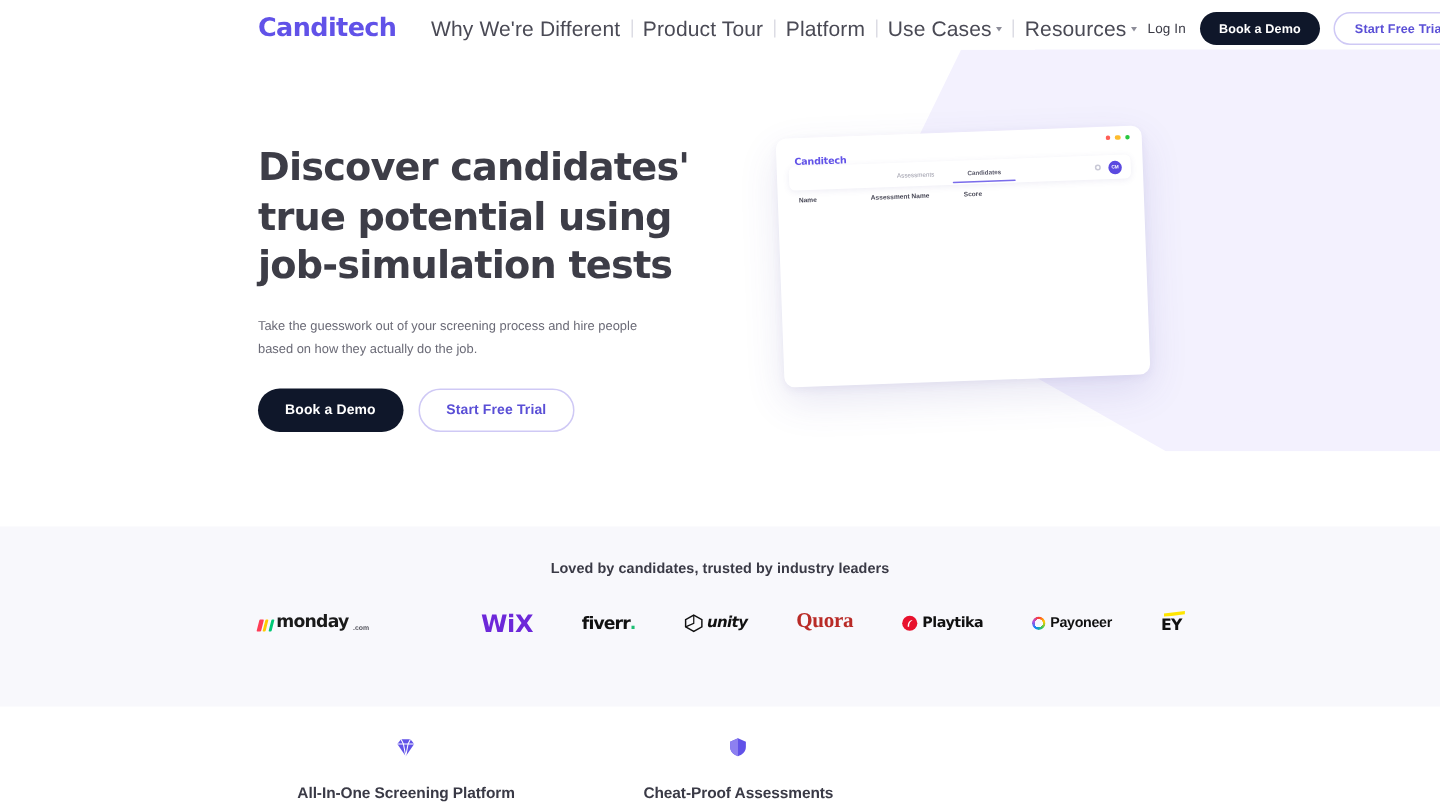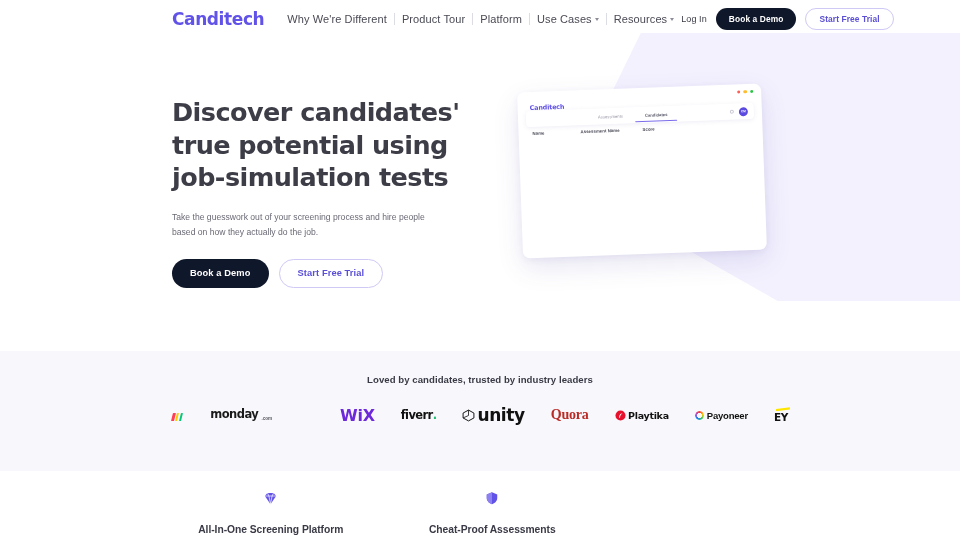--- a/index.html
+++ b/index.html
@@ -38,21 +38,21 @@
     padding-left: 172px; padding-right: 172px;
     z-index: 20;
   }
   .logo {
     font-family: "DejaVu Sans", sans-serif;
     font-size: 17px; font-weight: 700; letter-spacing: -0.4px;
     color: #6152e8; white-space: nowrap;
   }
   .nav-links { display: flex; align-items: center; margin-left: 16px; }
   .nav-link {
-    font-size: 11px; color: #4a4a55; white-space: nowrap;
+    font-size: 14px; color: #4a4a55; white-space: nowrap;
     padding: 0 7px; display: flex; align-items: center; gap: 3px;
     letter-spacing: 0.1px;
   }
   .nav-sep { width: 1px; height: 12px; background: #dcdce4; }
   .caret { display:inline-block; width:0; height:0;
     border-left: 2.6px solid transparent; border-right: 2.6px solid transparent;
     border-top: 3px solid #8d8d99; margin-top:1px; }
   .nav-right { margin-left: auto; display: flex; align-items: center; gap: 9px; }
   .login { font-size: 9px; color: #3b3b46; white-space: nowrap; letter-spacing:0.1px; }
   .btn {
@@ -133,27 +133,27 @@
   .logos {
     margin-top:18px; display:flex; align-items:center;
     justify-content:space-between; padding: 0 172px;
   }
   .logo-item { display:flex; align-items:center; height:24px; }
 
   
   .monday { display:flex; align-items:flex-end; gap:2px; }
   .mon-slashes { display:flex; gap:1.2px; transform: skewX(-14deg); }
   .mon-slashes i { display:block; width:2.6px; height:8px; border-radius:0.6px; }
-  .mon-txt { font-family:"DejaVu Sans", sans-serif; font-size:11.5px; font-weight:700; color:#1a1a1a; letter-spacing:-0.5px; line-height:1;margin-left:26px; }
+  .mon-txt { font-family:"DejaVu Sans", sans-serif; font-size:11.5px; font-weight:700; color:#1a1a1a; letter-spacing:-0.5px; line-height:1; }
   .mon-com { font-size:4.6px; color:#55555e; font-weight:700; margin-left:1px; }
   .wix { font-family:"DejaVu Sans", sans-serif; font-size:16px; font-weight:700; color:#6d28d9; letter-spacing:-0.3px;margin-left:42px; }
   .fiverr { font-family:"DejaVu Sans", sans-serif; font-size:11.5px; font-weight:700; color:#111; letter-spacing:-0.6px; }
   .fiverr b { color:#1dbf73; }
   .unity { display:flex; align-items:center; gap:2px; }
-  .unity-txt { font-family:"DejaVu Sans", sans-serif; font-size:17px; font-weight:700; color:#111; letter-spacing:-0.4px; }
+  .unity-txt { font-family:"DejaVu Sans", sans-serif; font-size:10px; font-weight:700; color:#111; letter-spacing:-0.4px;font-style:italic; }
   .quora { font-family:"Liberation Serif", serif; font-size:14px; font-weight:700; color:#b92b27; letter-spacing:-0.2px; }
   .playtika { display:flex; align-items:center; gap:2.5px; }
   .pt-txt { font-family:"DejaVu Sans", sans-serif; font-size:9.5px; font-weight:700; color:#111; letter-spacing:-0.3px; }
   .payoneer { display:flex; align-items:center; gap:3px; }
   .pay-ring { width:9px; height:9px; border-radius:50%;
     background: conic-gradient(#ff3b30, #ffcc00, #34c759, #0a84ff, #af52de, #ff3b30);
     -webkit-mask: radial-gradient(circle, transparent 2.7px, #000 2.8px);
             mask: radial-gradient(circle, transparent 2.7px, #000 2.8px); }
   .pay-txt { font-family:Liberation Sans, sans-serif; font-size:9.5px; font-weight:600; color:#111; letter-spacing:-0.2px; }
   .ey { position:relative; display:flex; flex-direction:column; align-items:flex-end; }

